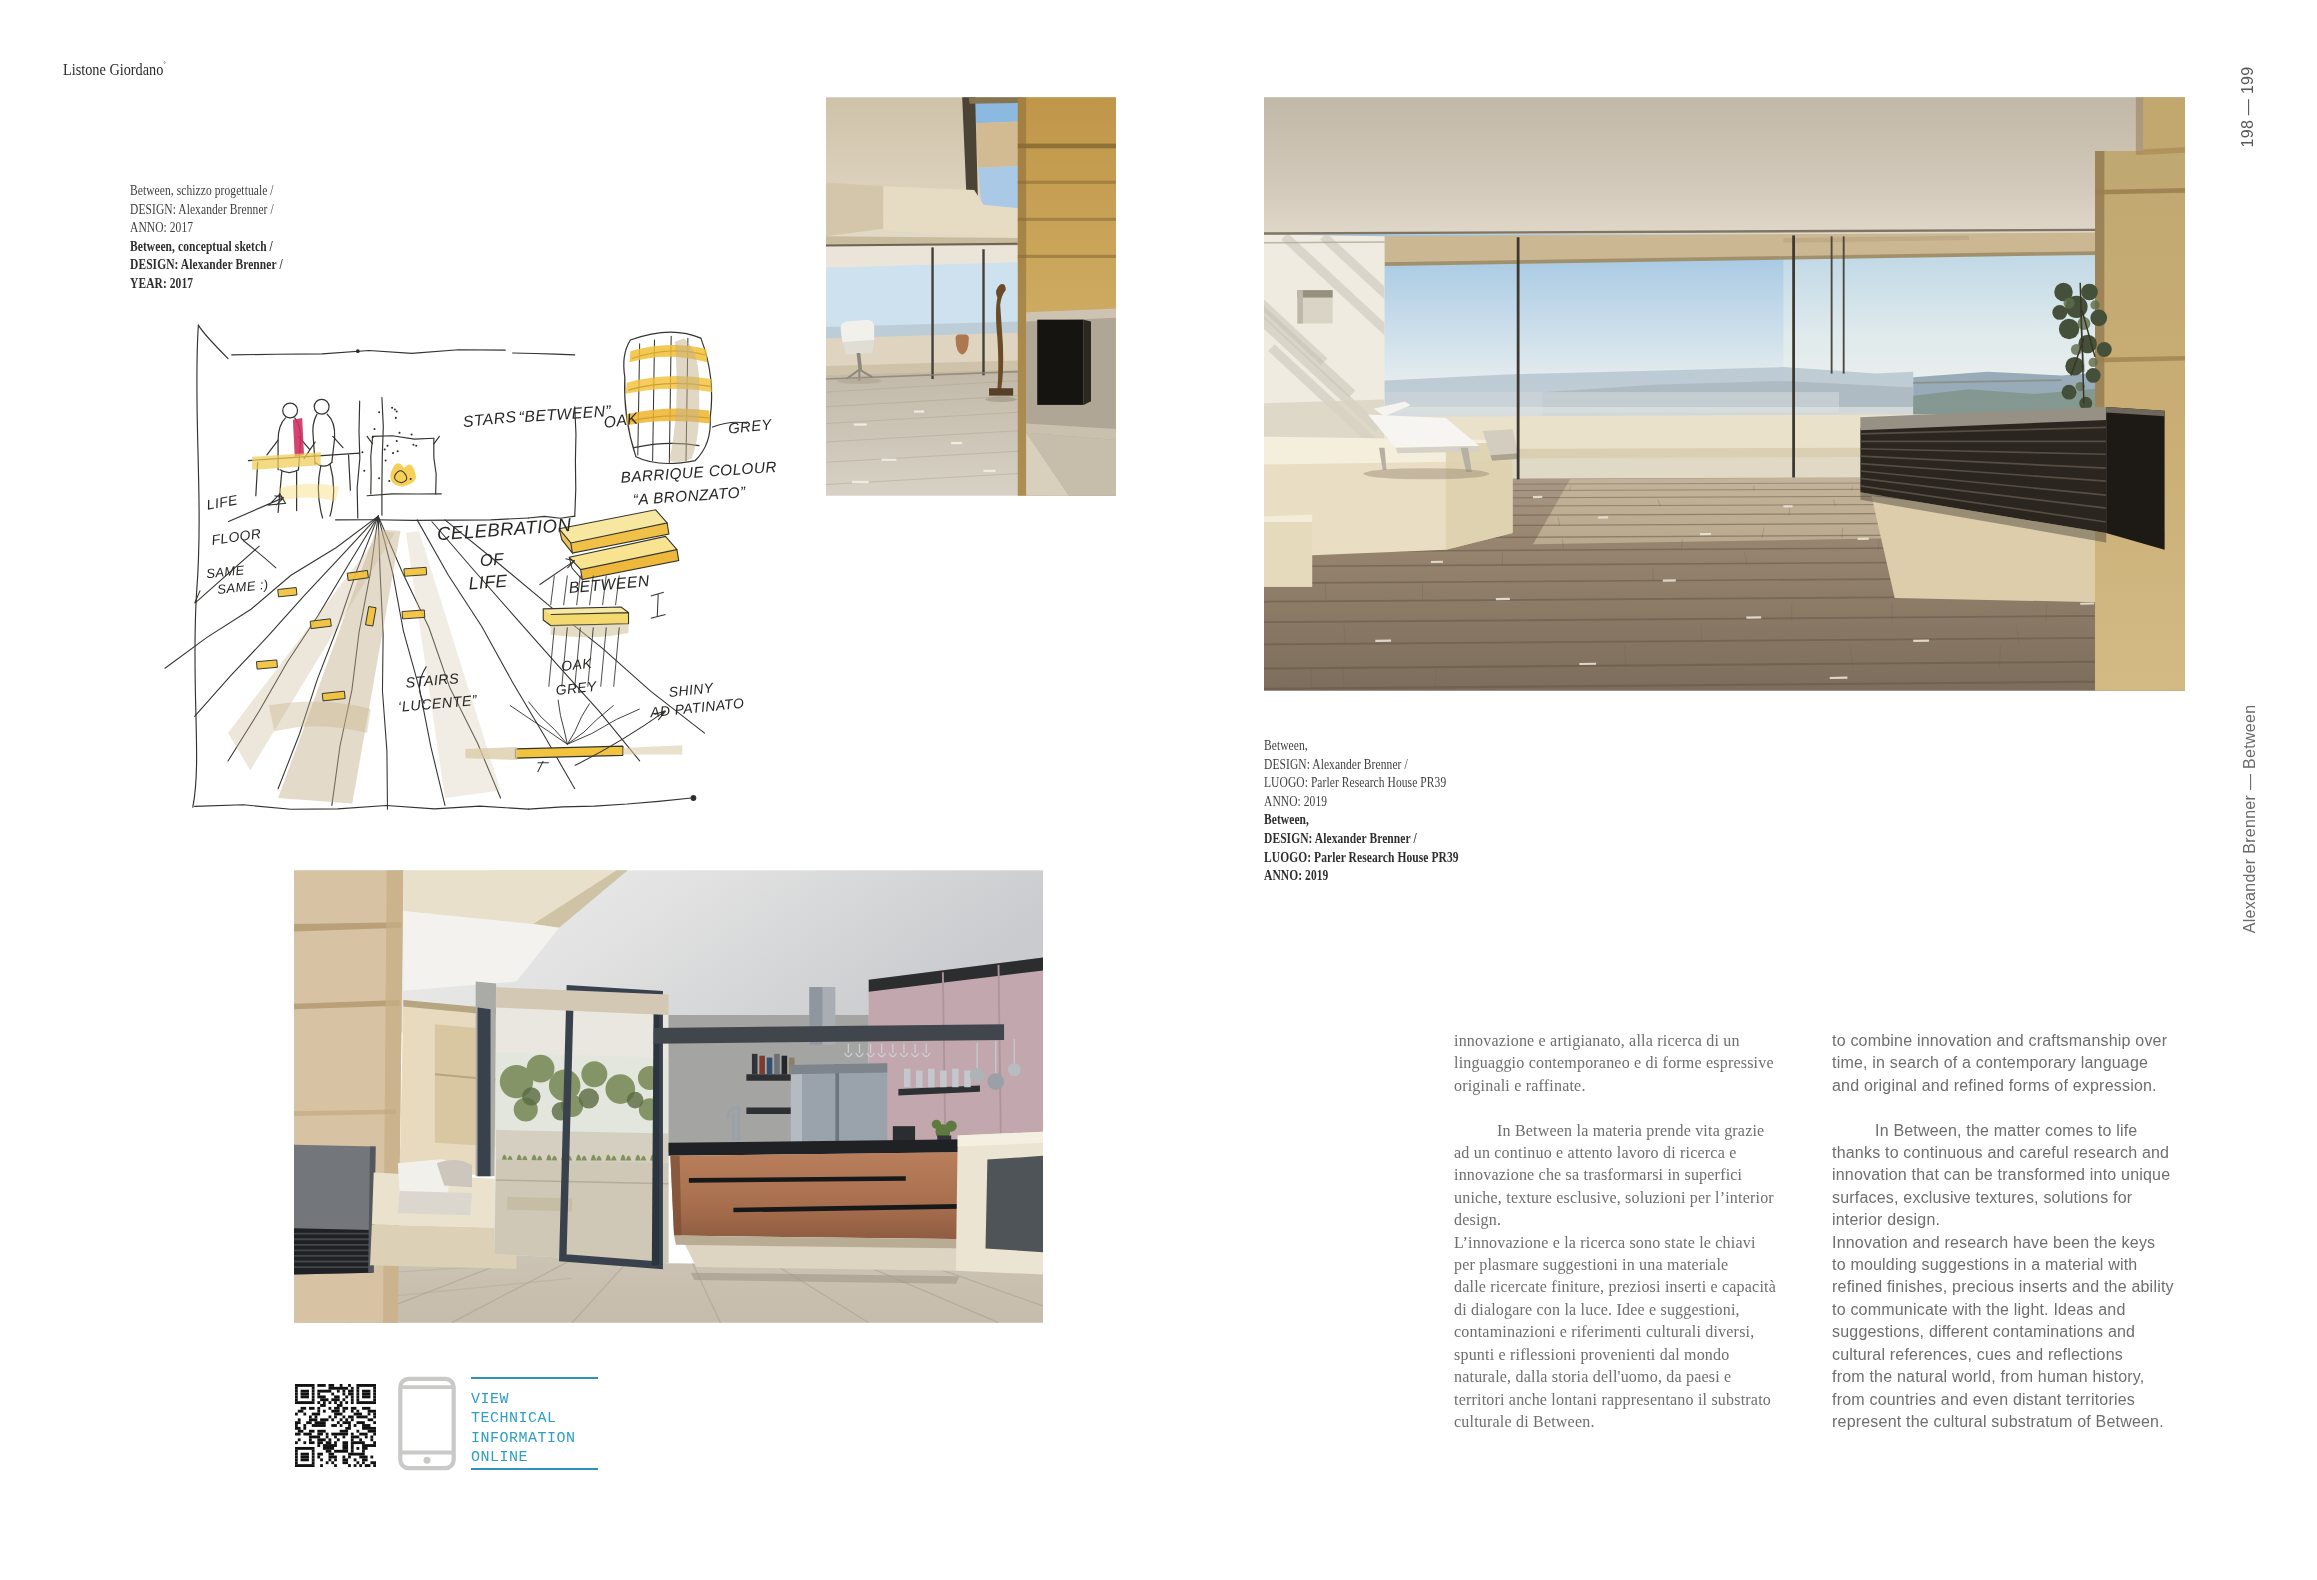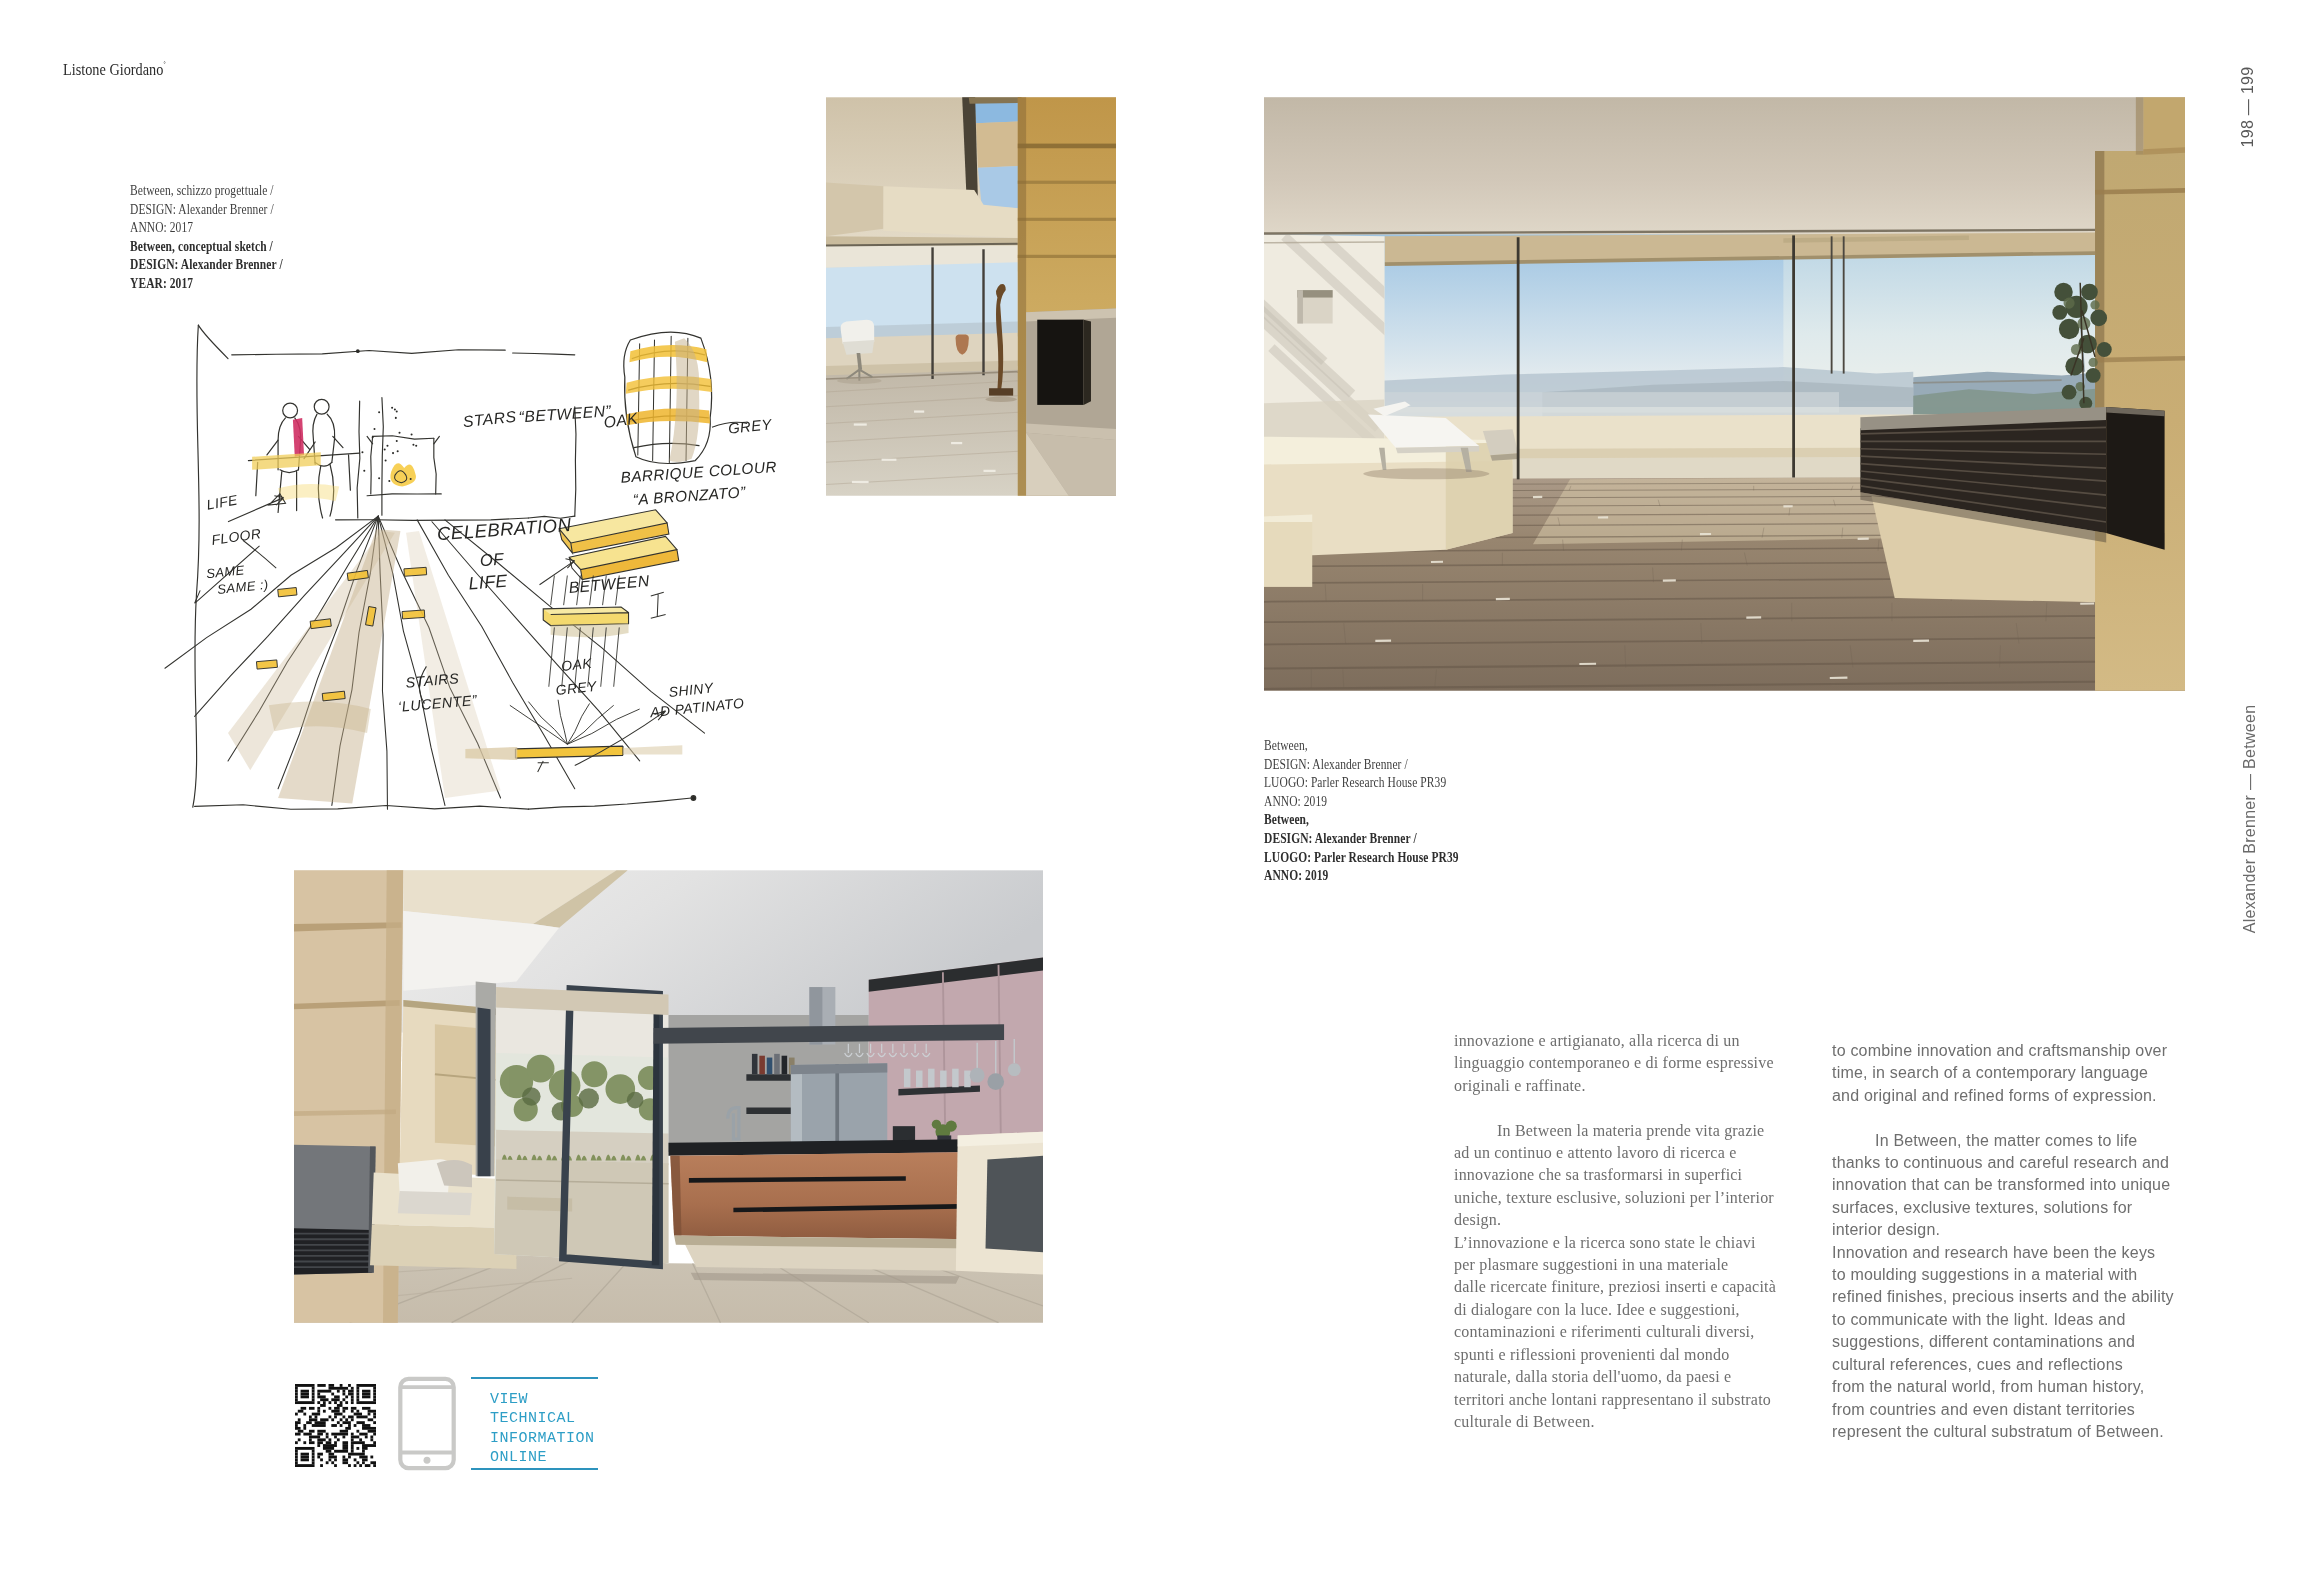--- a/index.html
+++ b/index.html
@@ -896,21 +896,21 @@
 
 <svg class="abs" style="left:398px;top:1376px;" width="58" height="95" viewBox="0 0 63 102">
   <rect x="2.5" y="2.5" width="58" height="97" rx="9" fill="none" stroke="#c9c9c7" stroke-width="4.6"></rect>
   <path d="M3,11.5 L60,11.5" stroke="#c9c9c7" stroke-width="4.2"></path>
   <path d="M3,82.5 L60,82.5" stroke="#c9c9c7" stroke-width="4.2"></path>
   <circle cx="31.5" cy="91" r="3.8" fill="#c9c9c7"></circle>
 </svg>
 
 <div class="abs" style="left:471px;top:1377px;width:127px;height:93px;">
   <div style="position:absolute;left:0;top:0;width:127px;height:1.9px;background:#2d93bd;"></div>
-  <div class="mono" style="position:absolute;left:19px;top:13px;font-size:15px;line-height:19.3px;color:#2d9ec6;letter-spacing:0.5px;">VIEW<br>TECHNICAL<br>INFORMATION<br>ONLINE</div>
+  <div class="mono" style="position:absolute;left:0;top:13px;font-size:15px;line-height:19.3px;color:#2d9ec6;letter-spacing:0.5px;">VIEW<br>TECHNICAL<br>INFORMATION<br>ONLINE</div>
   <div style="position:absolute;left:0;top:91px;width:127px;height:1.9px;background:#2d93bd;"></div>
 </div>
 
 <div class="abs bodytxt" style="left:1454px;top:1030px;white-space:nowrap;font-family:Liberation Serif, serif;">
 innovazione e artigianato, alla ricerca di un<br>
 linguaggio contemporaneo e di forme espressive<br>
 originali e raffinate.<br>
 <br>
 <span style="display:inline-block;width:43px;"></span>In Between la materia prende vita grazie<br>
 ad un continuo e attento lavoro di ricerca e<br>
@@ -921,21 +921,21 @@
 per plasmare suggestioni in una materiale<br>
 dalle ricercate finiture, preziosi inserti e capacità<br>
 di dialogare con la luce. Idee e suggestioni,<br>
 contaminazioni e riferimenti culturali diversi,<br>
 spunti e riflessioni provenienti dal mondo<br>
 naturale, dalla storia dell'uomo, da paesi e<br>
 territori anche lontani rappresentano il substrato<br>
 culturale di Between.
 </div>
 
-<div class="abs bodytxt" style="left:1832px;top:1030px;white-space:nowrap;margin-top:10px;">
+<div class="abs bodytxt" style="left:1832px;top:1030px;white-space:nowrap;">
 to combine innovation and craftsmanship over<br>
 time, in search of a contemporary language<br>
 and original and refined forms of expression.<br>
 <br>
 <span style="display:inline-block;width:43px;"></span>In Between, the matter comes to life<br>
 thanks to continuous and careful research and<br>
 innovation that can be transformed into unique<br>
 surfaces, exclusive textures, solutions for<br>
 interior design.<br>
 Innovation and research have been the keys<br>

